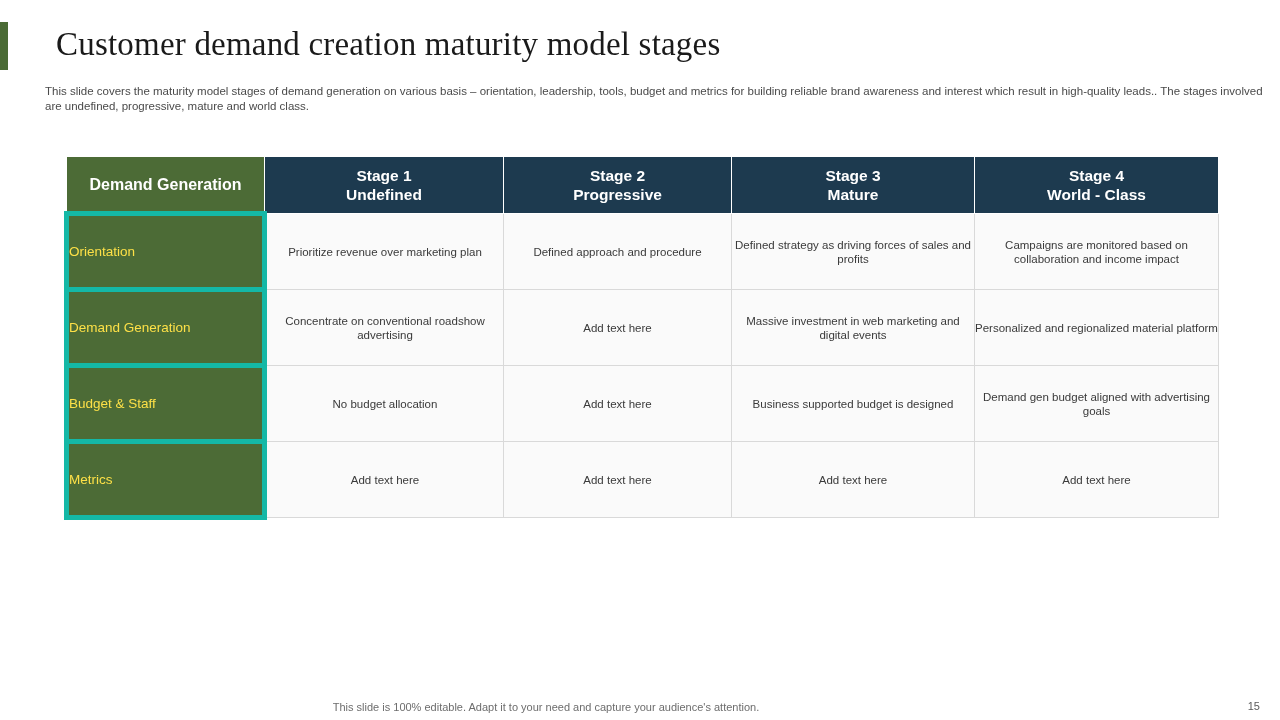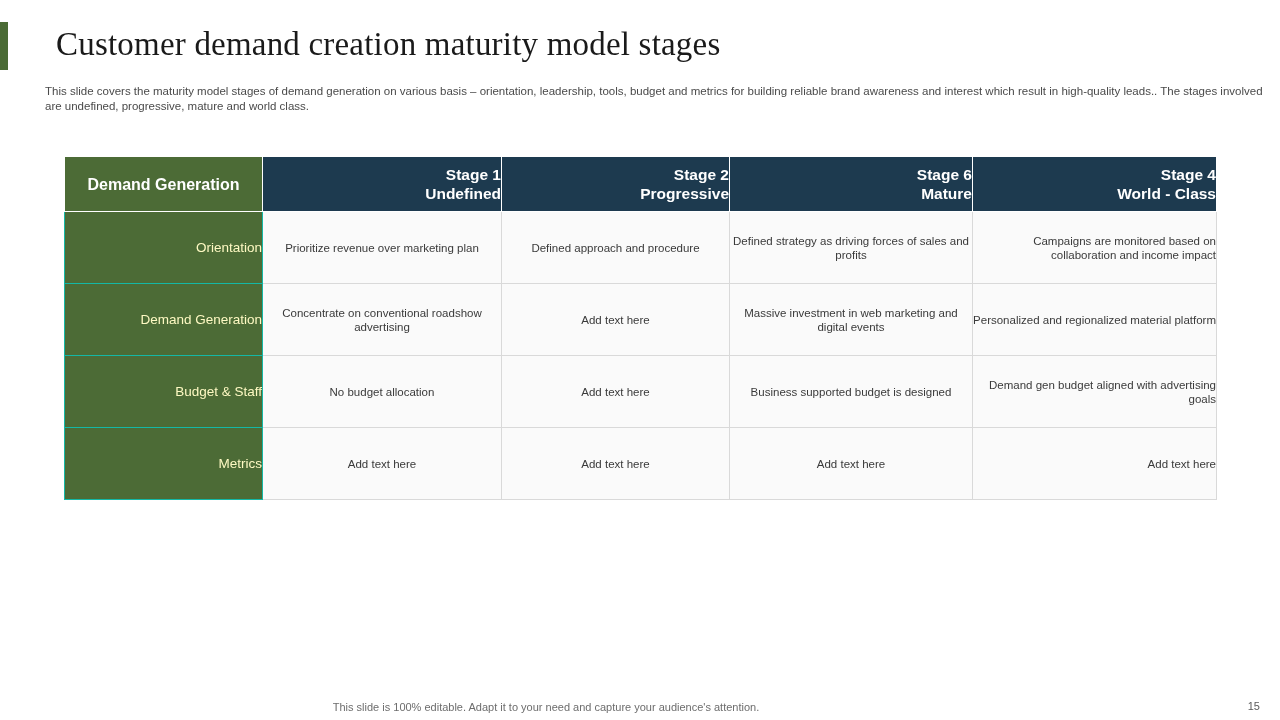--- a/index.html
+++ b/index.html
@@ -63,49 +63,48 @@
     text-align: center;
     height: 54px;
     border: 1px solid #ffffff;
     line-height: 19px;
   }
   .hdr-stage {
     background: #1d3a4f;
     color: #ffffff;
     font-size: 15.5px;
     font-weight: bold;
-    text-align: right;
+    text-align: center;
     height: 54px;
     border: 1px solid #ffffff;
     line-height: 19px;
   }
   .row-label {
     background: #4c6b36;
-    color: #fef9c3;
+    color: #fde047;
     font-size: 13.5px;
-    text-align: right;
+    text-align: left;
     vertical-align: middle;
     height: 71px;
-    border: 1px solid #14b8a6;
+    border: 5px solid #14b8a6;
   }
   .cell {
     background: #fafafa;
     color: #3a3a3a;
     font-size: 11.5px;
     text-align: center;
     vertical-align: middle;
     height: 71px;
     padding: 4px 12px;
     line-height: 14px;
     border-right: 1px solid #d9d9d9;
     border-bottom: 1px solid #d9d9d9;
   }
   .cell.last-col {
     border-right: 1px solid #d9d9d9;
-    text-align: right;
   }
   .footer-note {
     position: absolute;
     left: 0;
     top: 701px;
     width: 1092px;
     text-align: center;
     font-size: 11px;
     color: #6d6d6d;
   }
@@ -139,21 +138,21 @@
       <th class="hdr-corner">Demand Generation</th>
       <th class="hdr-stage">
         <div>Stage 1</div>
         <div>Undefined</div>
       </th>
       <th class="hdr-stage">
         <div>Stage 2</div>
         <div>Progressive</div>
       </th>
       <th class="hdr-stage">
-        <div>Stage 6</div>
+        <div>Stage 3</div>
         <div>Mature</div>
       </th>
       <th class="hdr-stage">
         <div>Stage 4</div>
         <div>World - Class</div>
       </th>
     </tr>
   </thead>
   <tbody>
     <tr>

